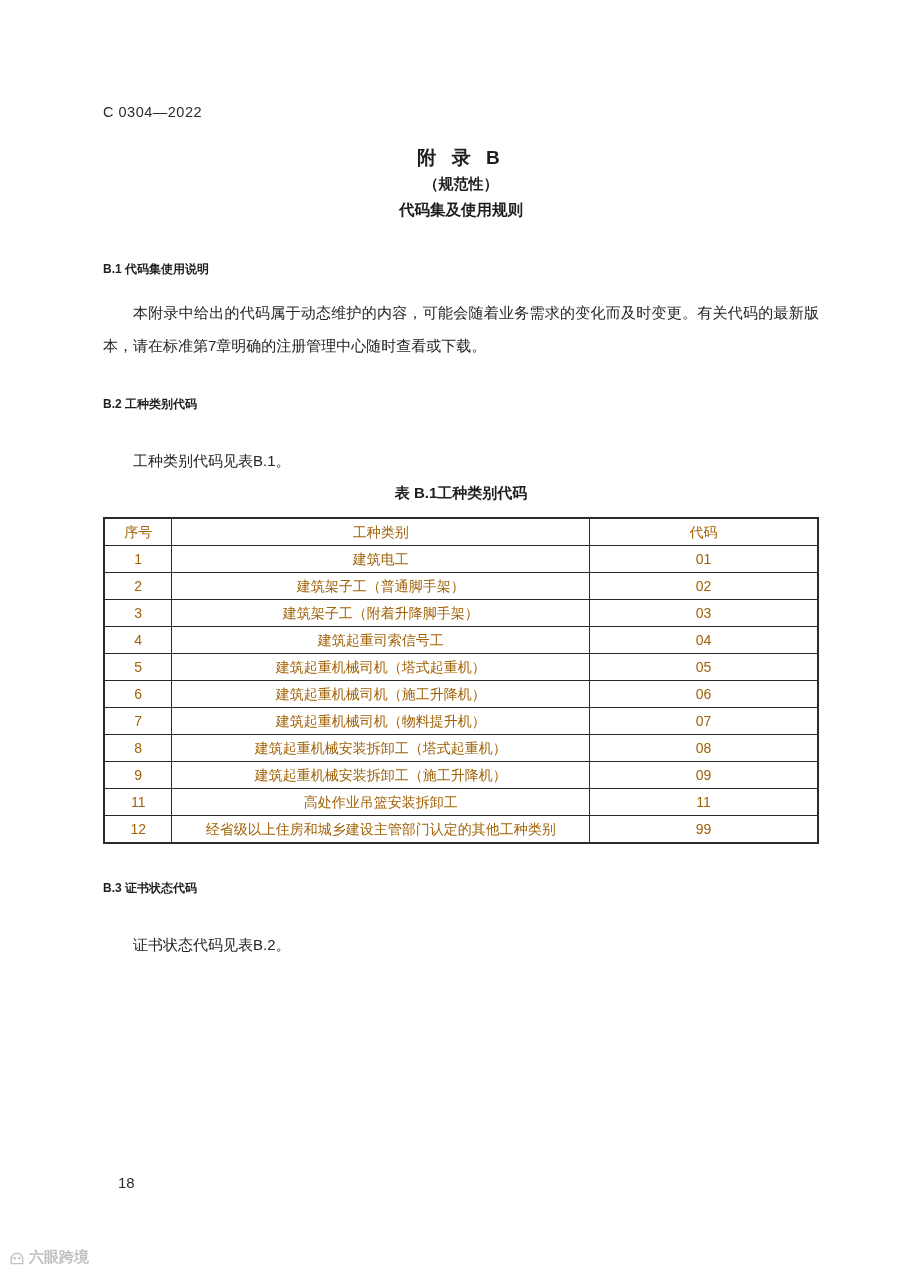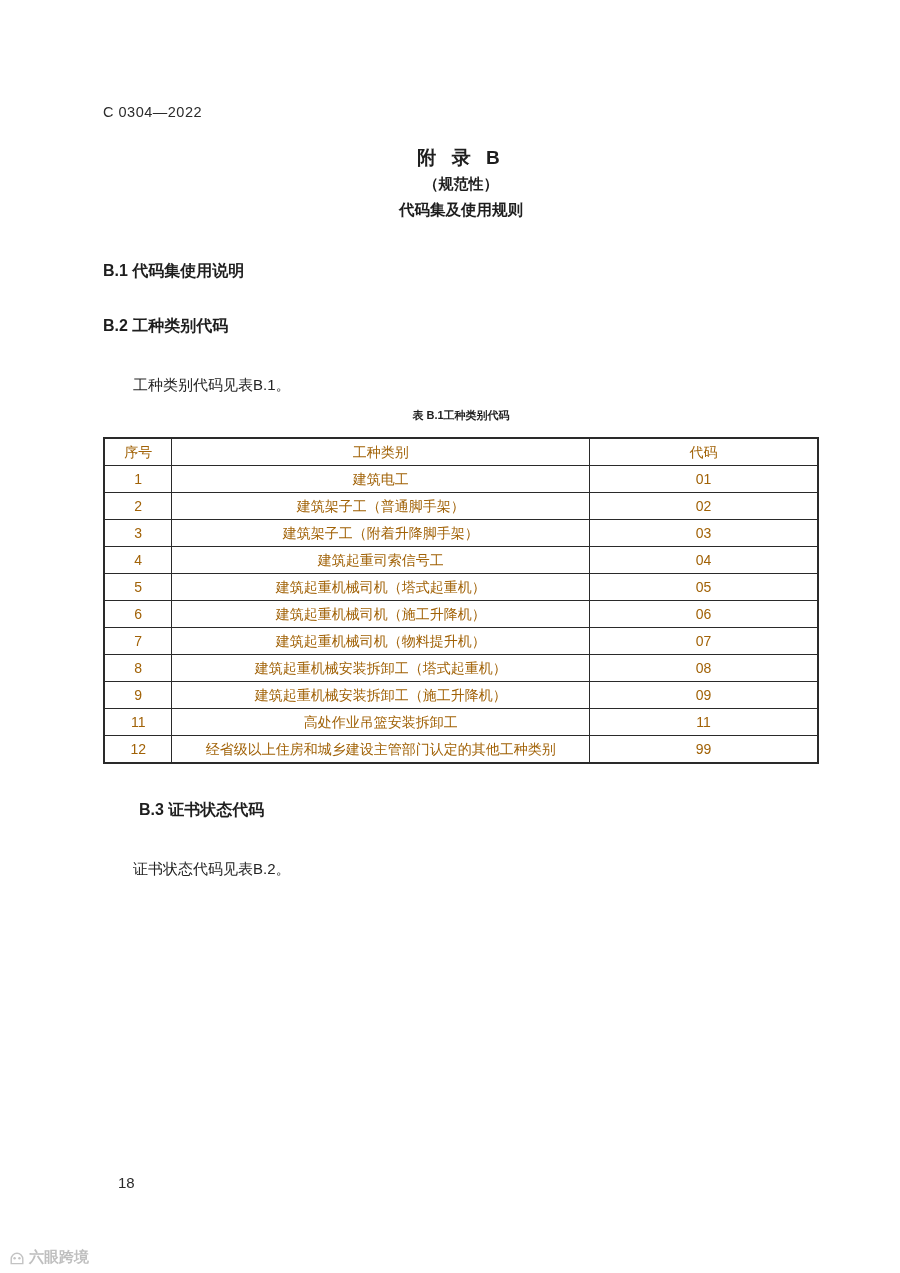--- a/index.html
+++ b/index.html
@@ -29,40 +29,40 @@
     margin-top: 24px;
     text-align: center;
     font-weight: bold;
     color: #1e1e1e;
   }
   .title-line1 { font-size: 19px; letter-spacing: 5px; line-height: 27px; }
   .title-line2 { font-size: 15px; line-height: 26px; }
   .title-line3 { font-size: 15.5px; line-height: 26px; }
   .section-heading {
     font-weight: bold;
-    font-size: 16px;
+    font-size: 12px;
     color: #1e1e1e;
   }
   .heading-b1 { margin-top: 38px; }
   .heading-b2 { margin-top: 34px; }
-  .heading-b3 { margin-top: 36px; margin-left: 36px; }
+  .heading-b3 { margin-top: 36px; }
   .body-para {
     margin: 18px 0 0 0;
     font-size: 15px;
     line-height: 33px;
     text-indent: 2em;
     text-align: justify;
     color: #242424;
   }
   .intro-para { margin-top: 37px; line-height: 22px; }
   .table-caption {
     margin-top: 12px;
     text-align: center;
     font-weight: bold;
-    font-size: 11px;
+    font-size: 15px;
     color: #1e1e1e;
   }
   table.code-table {
     margin-top: 14px;
     width: 100%;
     border-collapse: collapse;
     border: 2px solid #2a2a2a;
     font-size: 14px;
     color: #a16207;
   }
@@ -107,20 +107,21 @@
 
     <div class="doc-number">C 0304—2022</div>
 
     <div class="title-block">
       <div class="title-line1">附 录 B</div>
       <div class="title-line2">（规范性）</div>
       <div class="title-line3">代码集及使用规则</div>
     </div>
 
     <div class="section-heading heading-b1">B.1 代码集使用说明</div>
+    <p class="body-para">本附录中给出的代码属于动态维护的内容，可能会随着业务需求的变化而及时变更。有关代码的最新版本，请在标准第7章明确的注册管理中心随时查看或下载。</p>
 
     <div class="section-heading heading-b2">B.2 工种类别代码</div>
     <p class="body-para intro-para">工种类别代码见表B.1。</p>
 
     <div class="table-caption">表 B.1工种类别代码</div>
 
     <table class="code-table">
       <thead>
         <tr>
             <th>序号</th>

